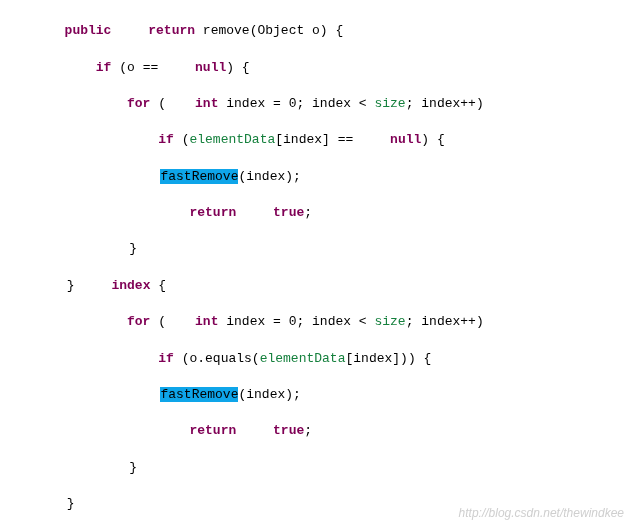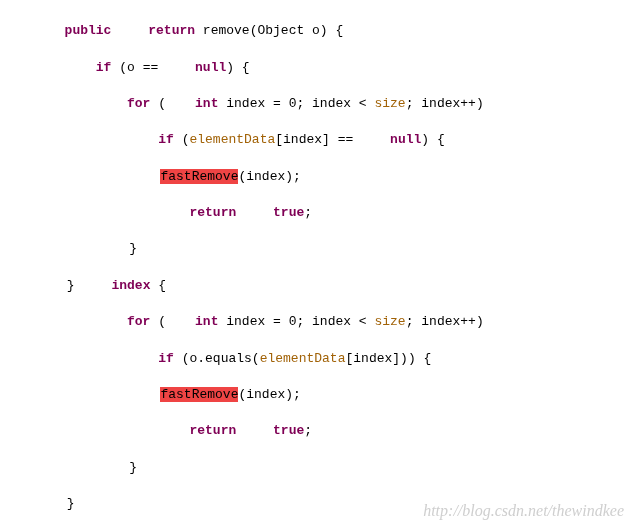--- a/index.html
+++ b/index.html
@@ -13,29 +13,29 @@
     width: 634px;
     height: 528px;
     overflow: hidden;
     position: relative;
   }
   .code-container {
     padding: 4px 0 4px 20px;
     white-space: pre;
   }
   .kw { color: #7f0055; font-weight: bold; margin-left: 29px; }
-  .field { color: #a16207; }
-  .highlight-box { background: #ef4444; }
+  .field { color: #15803d; }
+  .highlight-box { background: #0ea5e9; }
   .watermark {
     position: absolute;
     bottom: 6px;
     right: 10px;
     color: #cfcfcf;
-    font-family: Liberation Serif, serif;
-    font-size: 16px;
+    font-family: Liberation Sans, sans-serif;
+    font-size: 12px;
     font-style: italic;
     pointer-events: none;
   }
   .line { display: block; }
 </style>
 </head>
 <body>
 
 <div class="code-container">
 <span class="line">  <span class="kw">public</span> <span class="kw">return</span> remove(Object o) {</span>

